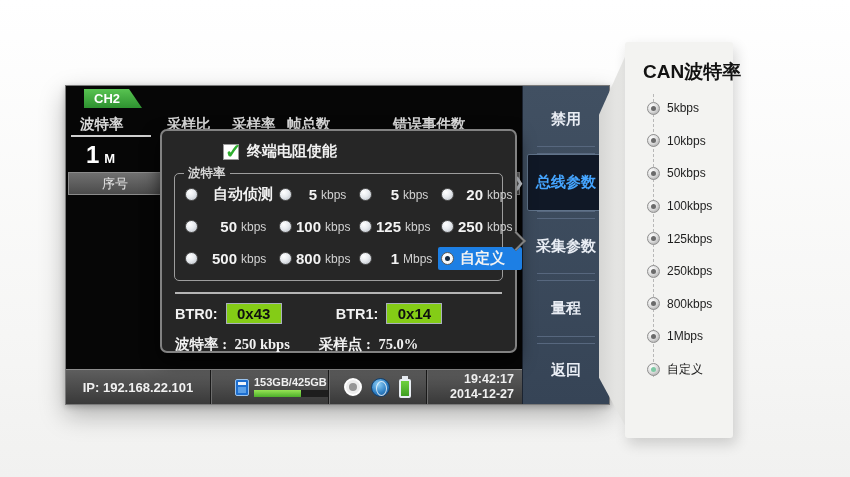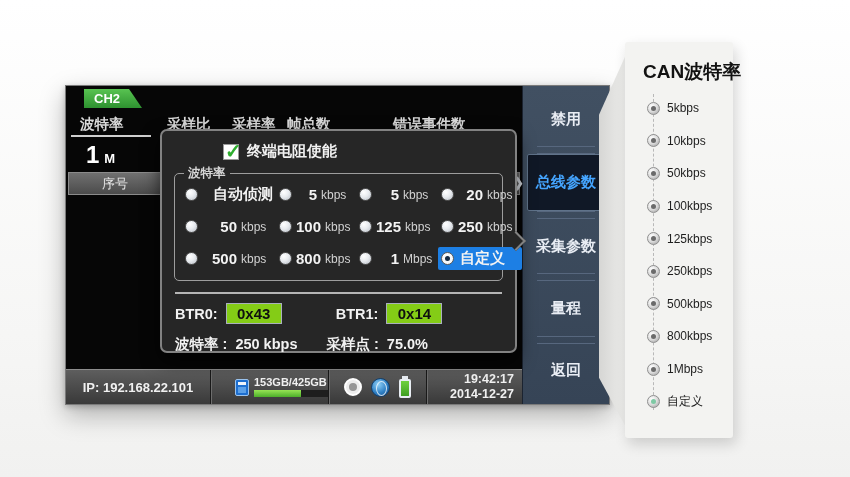--- a/index.html
+++ b/index.html
@@ -59,21 +59,21 @@
            background:radial-gradient(circle at 35% 30%, #ffffff 0%, #e8ebef 45%, #b7bdc5 100%); }
   .radio.sel { background:#f6f8fa; }
   .radio.sel::after { content:""; position:absolute; inset:3px; border-radius:50%; background:#142a43; }
 
   .hr { border-top:2px solid #b5b5b5; margin:11px 2px 9px; }
   .btr-row { display:flex; align-items:center; gap:8px; margin:2px 2px 0; color:#f2f2f2; font-size:14.5px; font-weight:bold; }
   .btr-input { width:56px; height:21px; background:#84cc16; border:1px solid #a9b0bc; color:#0f0f0f;
                display:flex; align-items:center; justify-content:center; font-size:15px; font-weight:bold; }
   .btr-gap { width:38px; }
   .info-row { display:flex; margin:11px 2px 0; color:#f2f2f2; font-size:14.5px; font-weight:bold; }
-  .info-row .pair { white-space:nowrap; }
+  .info-row .pair { white-space:nowrap;font-family:Liberation Serif, serif; }
   .info-row .pair + .pair { margin-left:29px; }
   .info-row .val { margin-left:4px; }
 
   
   .menu-col { width:87px; background:linear-gradient(#415062,#364456); border-left:1px solid #1b2330;
               display:flex; flex-direction:column; padding:6px 4px; }
   .menu-sep { height:8px; margin:0 10px; border-top:1px solid #57impossible; border-top:1px solid #57677e; border-bottom:1px solid #57677e; }
   .menu-col .menu-sep:first-child { display:none; }
   .menu-btn { flex:1; display:flex; align-items:center; justify-content:center; color:#e9edf4;
               font-size:15px; font-weight:bold; position:relative; cursor:default; }
@@ -337,24 +337,20 @@
         <div class="side-item">
           <span class="bullet"></span>
           <span class="side-label">125kbps</span>
         </div>
 
         <div class="side-item">
           <span class="bullet"></span>
           <span class="side-label">250kbps</span>
         </div>
 
-        <div class="side-item">
-          <span class="bullet"></span>
-          <span class="side-label">500kbps</span>
-        </div>
 
         <div class="side-item">
           <span class="bullet"></span>
           <span class="side-label">800kbps</span>
         </div>
 
         <div class="side-item">
           <span class="bullet"></span>
           <span class="side-label">1Mbps</span>
         </div>

